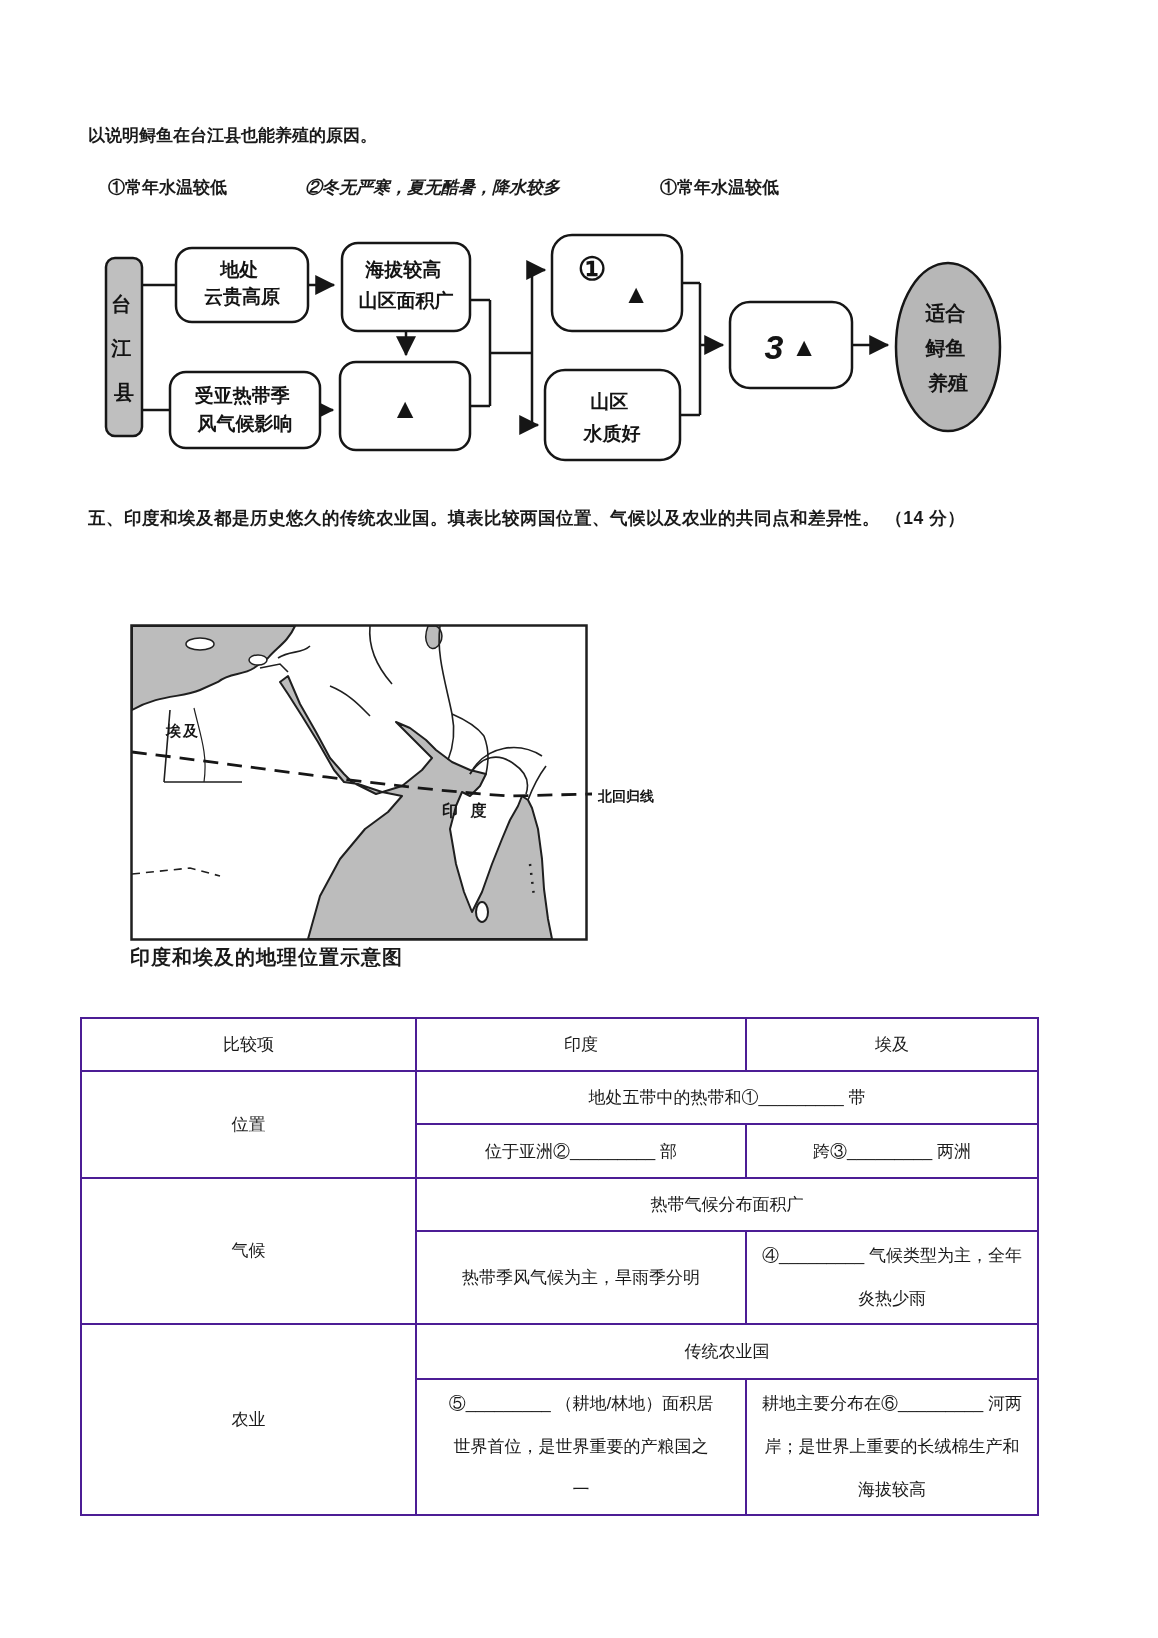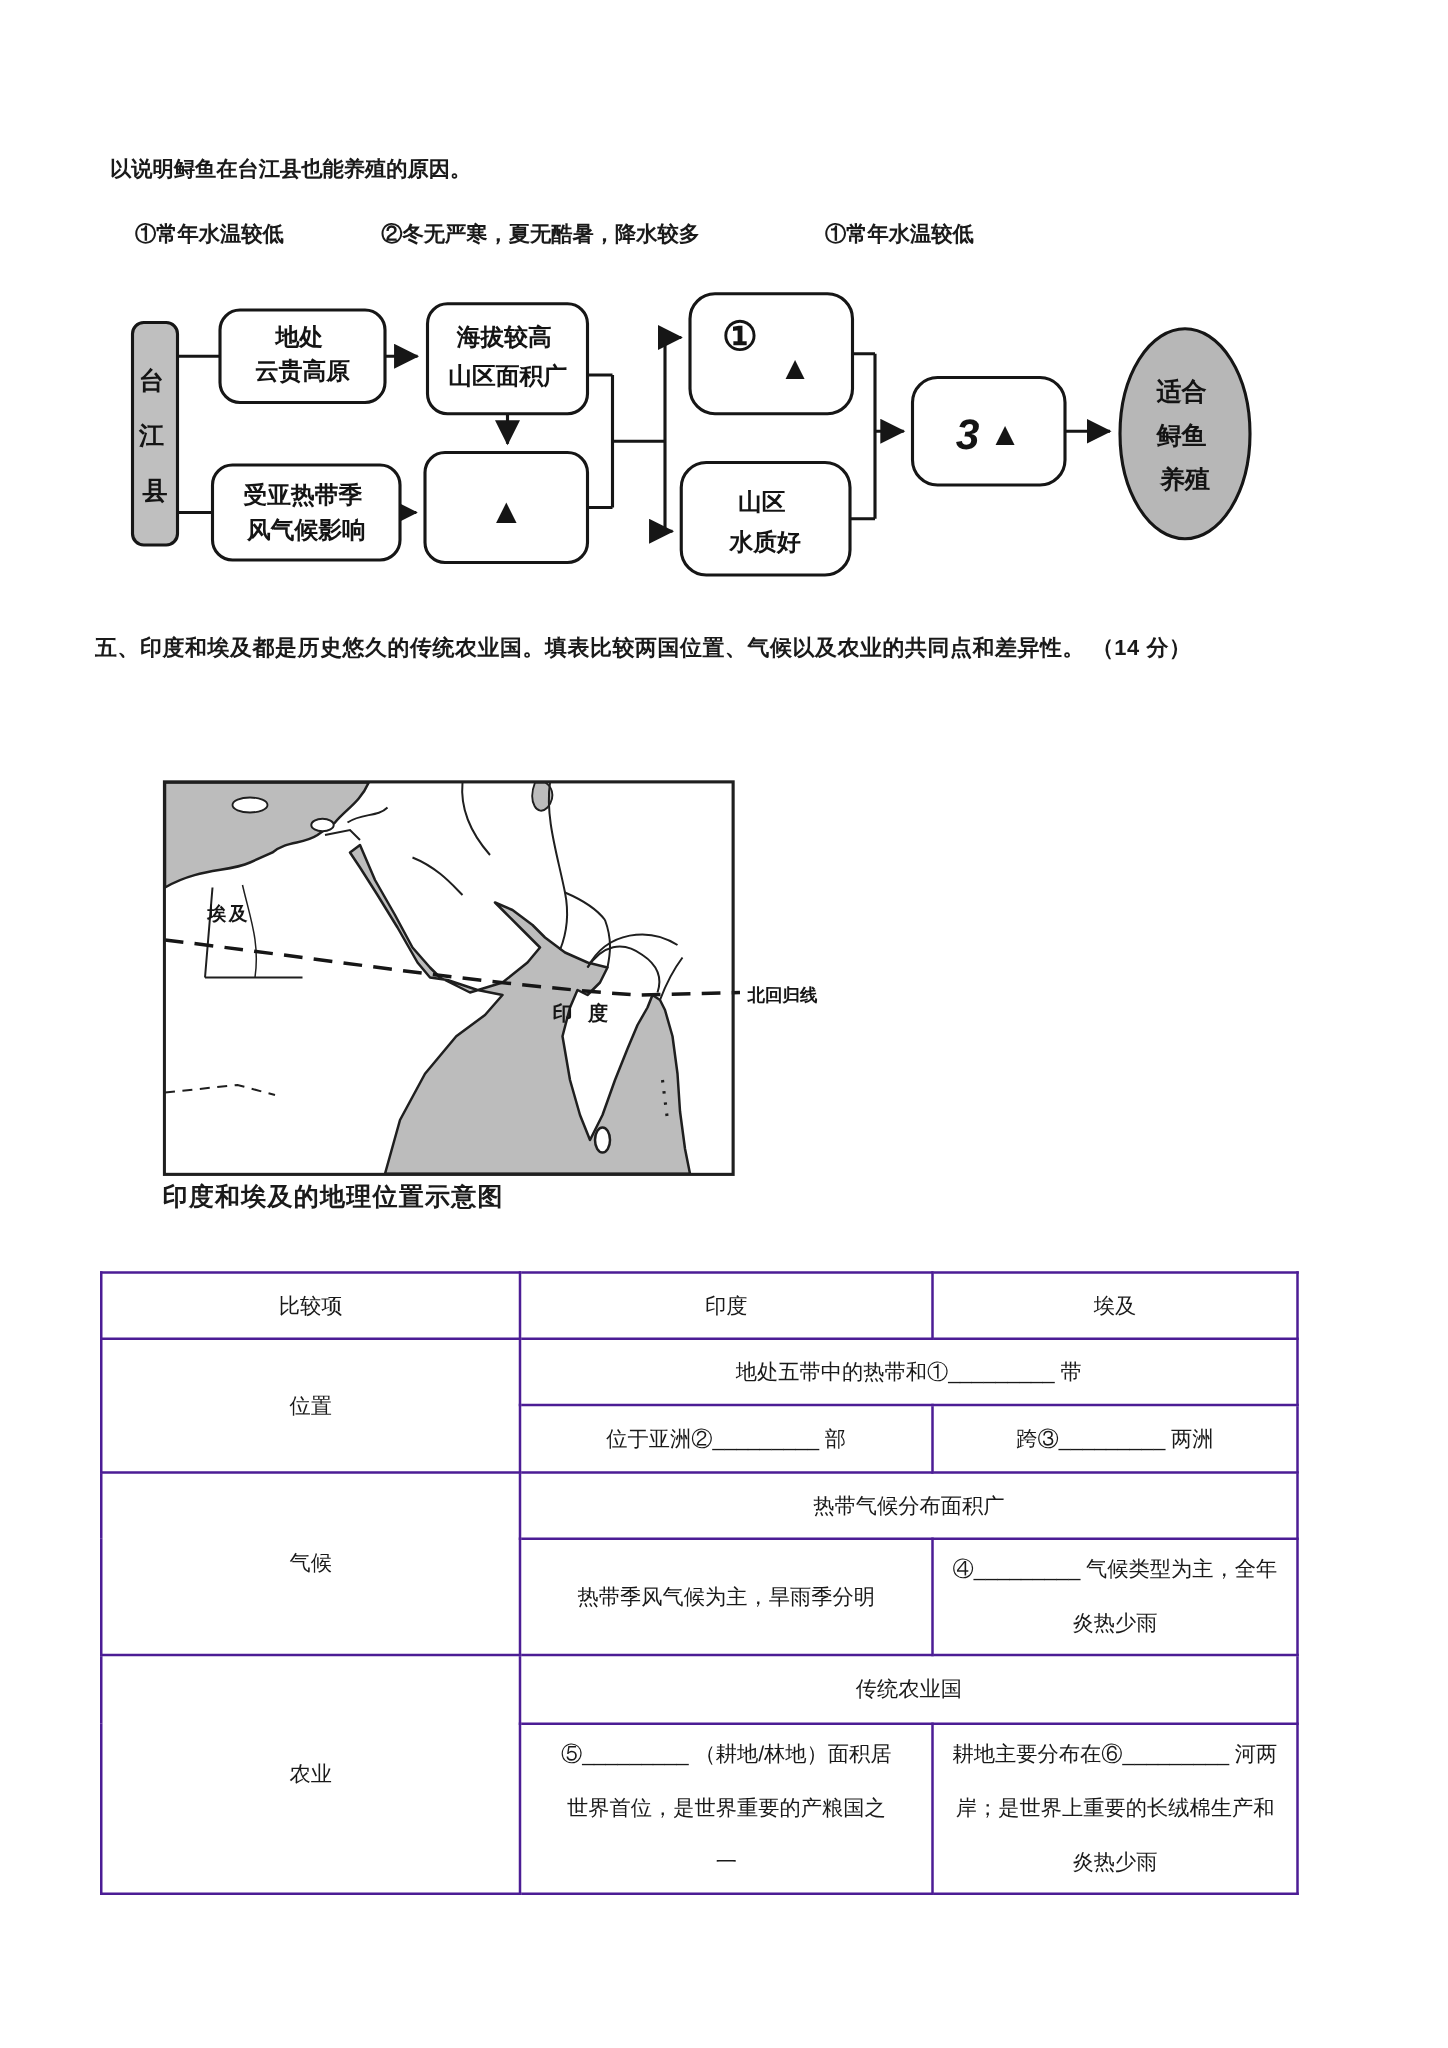--- a/index.html
+++ b/index.html
@@ -9,23 +9,23 @@
     height:1638px;
     background:#ffffff;
     font-family:"Liberation Sans", sans-serif;
     color:#1a1a1a;
     overflow:hidden;
   }
   .abs{position:absolute;}
   .intro{left:88px; top:124px; font-size:17px; font-weight:600;}
   .options{left:88px; top:176px; width:900px; height:24px; font-size:17px; font-weight:600;margin-left:20px;}
   .opt1{left:0px; top:0px;}
-  .opt2{left:197px; top:0px;}
+  .opt2{left:197px; top:0px;font-style:italic;}
   .opt3{left:552px; top:0px;}
-  .q5{left:76px; top:506px; width:980px; font-size:17.5px; font-weight:600; letter-spacing:0.5px;}
+  .q5{left:88px; top:506px; width:980px; font-size:17.5px; font-weight:600; letter-spacing:0.5px;}
   .flowsvg{left:0px; top:228px;}
   .mapsvg{left:130px; top:624px;}
   .map-caption{
     left:130px; top:944px; width:457px;
     text-align:left; font-size:20px; font-weight:bold; letter-spacing:1px;
   }
   .flow-text{font-family:"Liberation Sans", sans-serif; font-weight:600; fill:#141414;}
   .map-label{font-family:"Liberation Sans", sans-serif; font-weight:bold; fill:#161616;}
   table.cmp{
     position:absolute; left:80px; top:1017px;
@@ -243,18 +243,18 @@
     <tr class="rh-3a">
       <td rowspan="2">农业</td>
       <td colspan="2">传统农业国</td>
     </tr>
     <tr class="rh-3b">
       <td class="ml">⑤_________ （耕地/林地）面积居
 世界首位，是世界重要的产粮国之
 一</td>
       <td class="ml">耕地主要分布在⑥_________ 河两
 岸；是世界上重要的长绒棉生产和
-炎热少雨</td>
+海拔较高</td>
     </tr>
   </tbody>
     </table>
 
 </div>
 
 </body></html>

